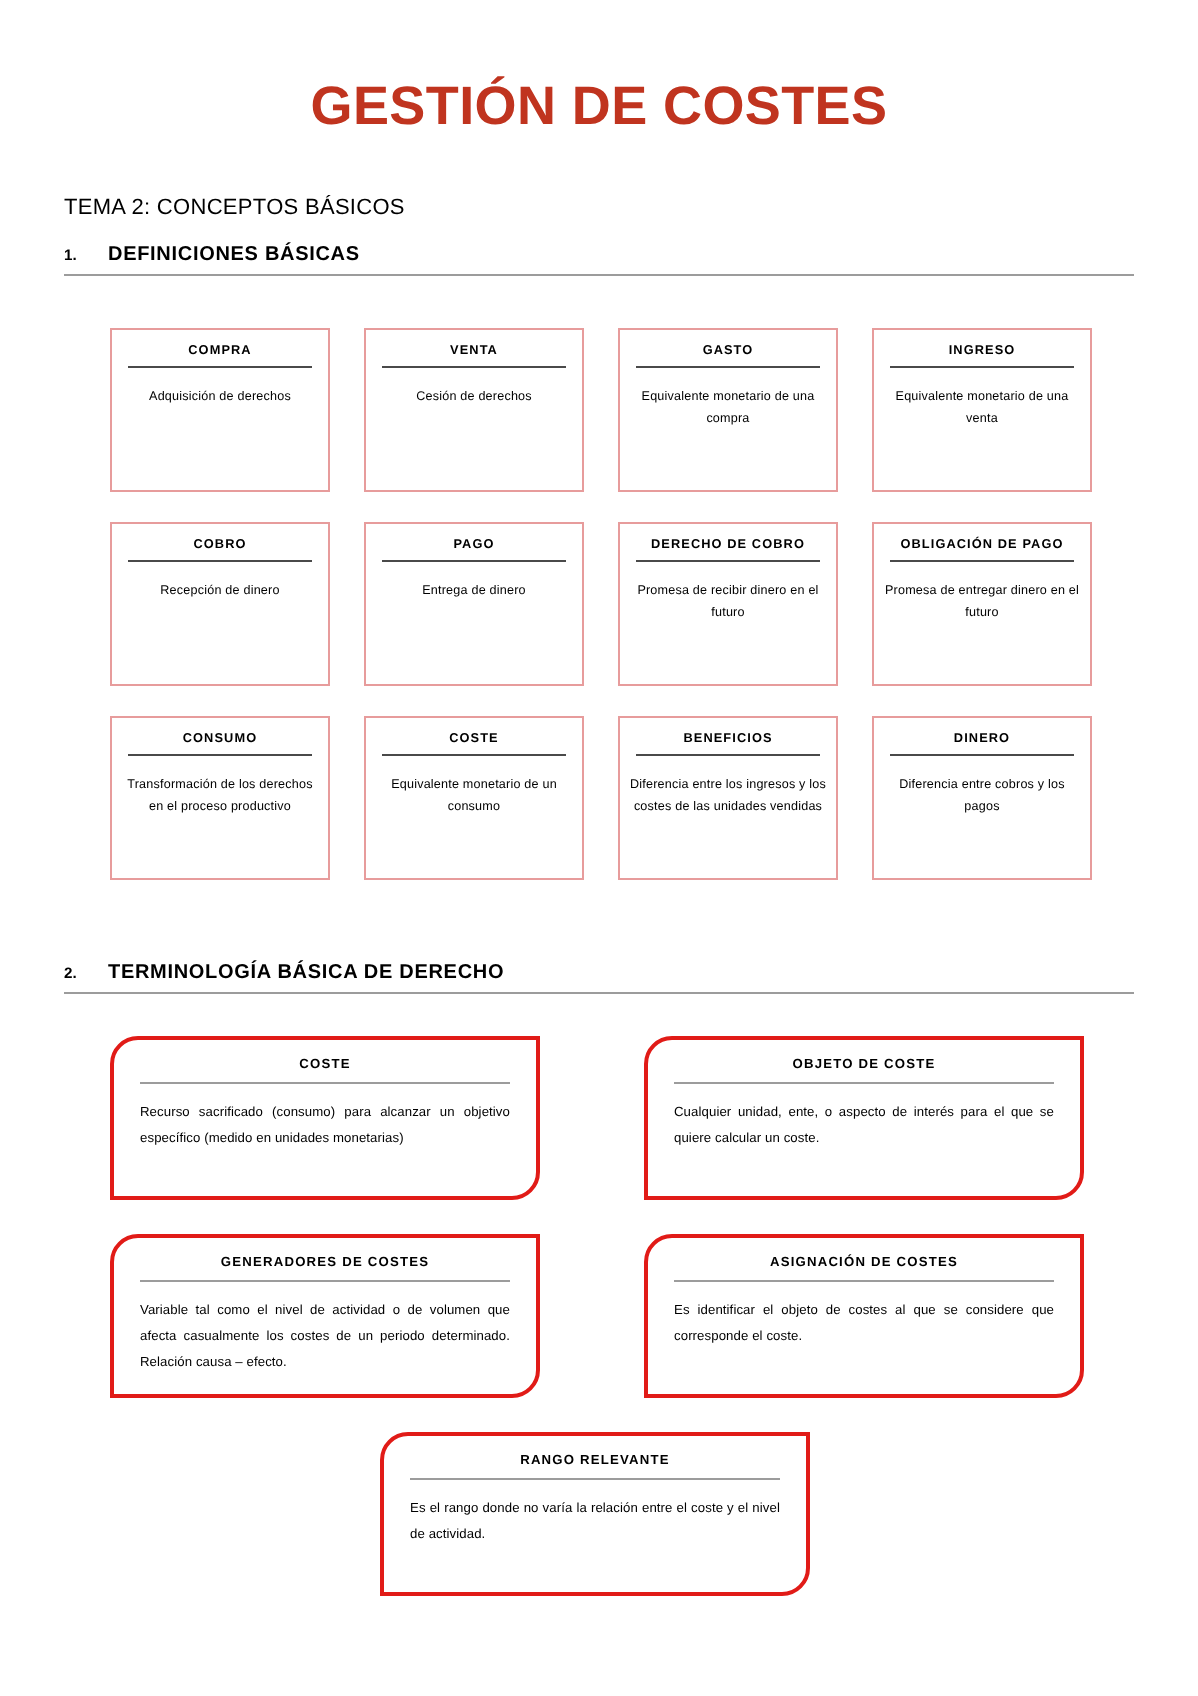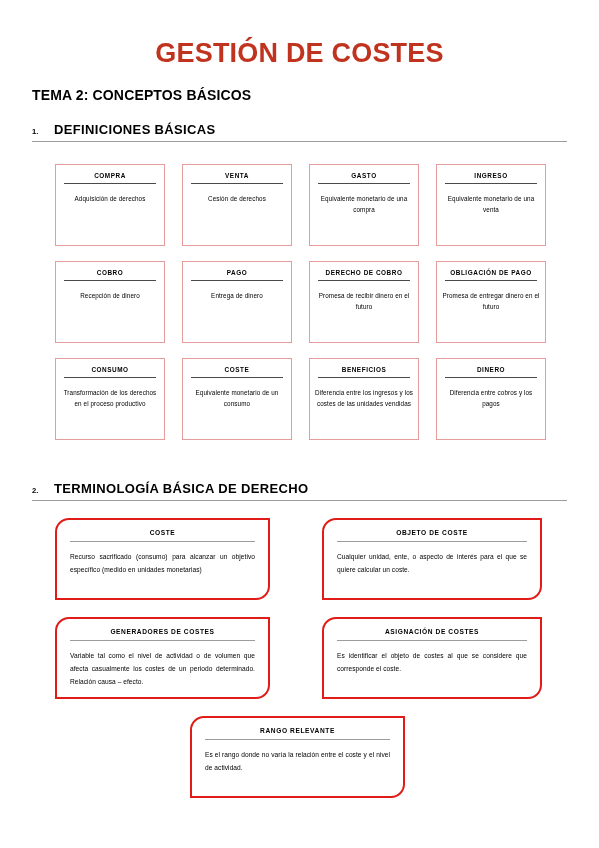--- a/index.html
+++ b/index.html
@@ -33,23 +33,23 @@
     font-size: 27px;
     font-weight: bold;
     color: #C0341F;
     letter-spacing: 0.2px;
   }
 
   
   .doc-subtitle {
     position: absolute;
     left: 32px;
-    top: 87px;
-    font-size: 14px;
-    font-weight: bold;
+    top: 98px;
+    font-size: 11px;
+    font-weight: normal;
     letter-spacing: 0.15px;
     color: #000;
   }
 
   
   .section-head {
     position: absolute;
     left: 32px;
     width: 535px;
   }
@@ -57,21 +57,21 @@
     display: flex;
     align-items: baseline;
   }
   .section-head .num {
     font-size: 7.6px;
     font-weight: bold;
     width: 22px;
     flex: 0 0 22px;
   }
   .section-head .label {
-    font-size: 13px;
+    font-size: 10px;
     font-weight: bold;
     letter-spacing: 0.35px;
   }
   .section-head .rule {
     margin-top: 4px;
     height: 0;
     border-top: 1.3px solid #9c9c9c;
     width: 535px;
   }
 

